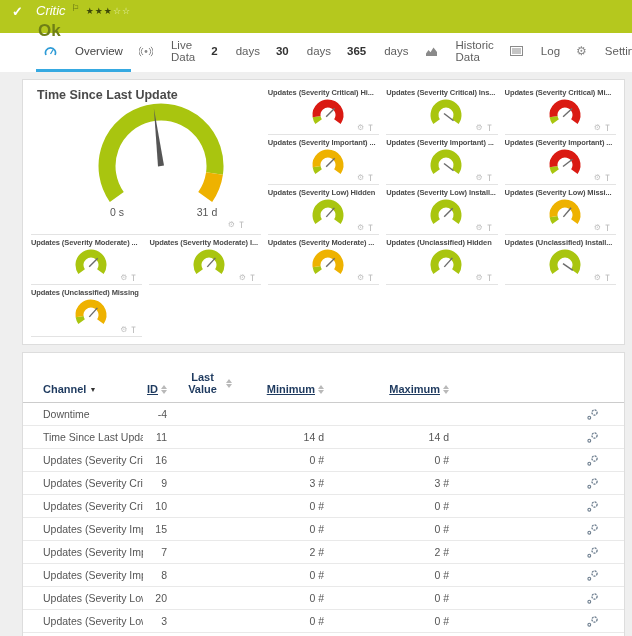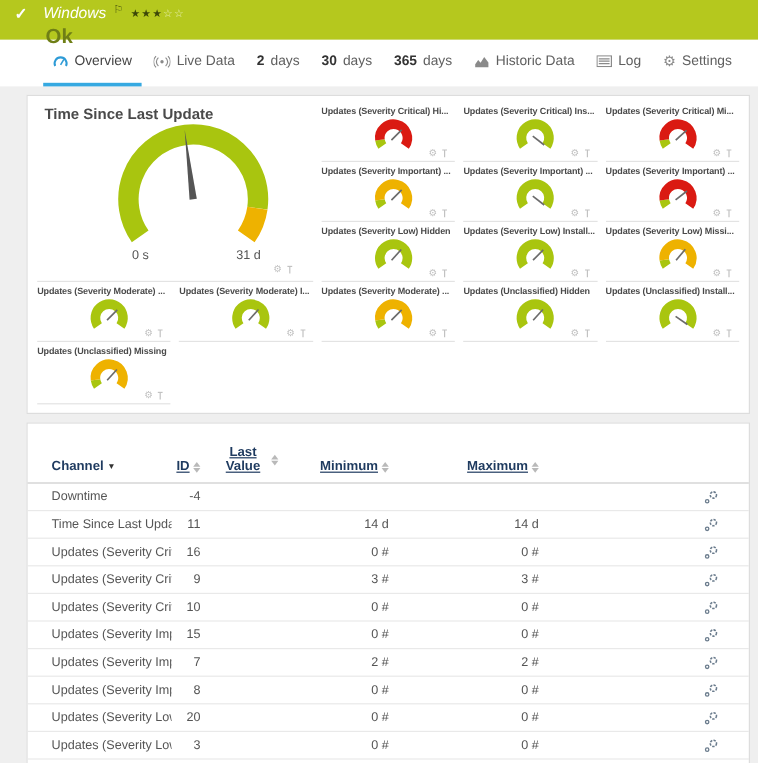--- a/index.html
+++ b/index.html
@@ -13,21 +13,21 @@
   .kind { color:#ffffff; font-style:italic; font-size:13px; }
   .sensor-title { color:#ffffff; font-weight:bold; font-size:13.5px; }
   .flag { color:#4e5a10; font-size:9px; position:relative; top:-4px; }
   .stars { font-size:9px; letter-spacing:1px; position:relative; top:-1px; }
   .stars .full { color:#3c4708; }
   .stars .empty { color:#e6efab; }
   .status-line { color:#6f7f16; font-size:17px; font-weight:bold; margin:1px 0 0 2px; }
 
   
   .tabbar { background:#ffffff; height:39px; display:flex; align-items:stretch; justify-content:space-between; padding:0 14px 0 36px; }
-  .tab { display:flex; align-items:center; gap:5px; padding:2px 8px; color:#5f5f5f; font-size:11.5px; border-bottom:3px solid transparent; cursor:pointer; }
+  .tab { display:flex; align-items:center; gap:18px; padding:2px 8px; color:#5f5f5f; font-size:11.5px; border-bottom:3px solid transparent; cursor:pointer; }
   .tab.active { border-bottom-color:#36a9e1; color:#444; }
   .tab .num { font-weight:bold; color:#333; }
   .tab svg, .tab .gearchar { flex:none; }
   .gearchar { font-size:12px; color:#8a8a8a; line-height:1; }
 
   
   .panel { position:absolute; left:22px; width:603px; background:#ffffff; border:1px solid #dddddd; }
   .panel.gauges { top:79px; height:266px; }
   .panel.channels { top:352px; height:300px; }
 
@@ -43,39 +43,39 @@
   .gcell.big .mini-icons { right:16px; bottom:5px; }
   .glabel { font-size:10.5px; fill:#555555; }
 
   
   .tbl { padding-top:18px; }
   .tr { display:grid; grid-template-columns:100px 24px 80px 77px 125px 1fr 22px; padding:0 25px 0 20px; align-items:center; }
   .tr.head { align-items:end; padding-bottom:7px; border-bottom:1px solid #cccccc; }
   .th { font-size:11px; font-weight:bold; color:#1e3a5f; display:flex; align-items:center; gap:3px; }
   .th.right { justify-content:flex-end;text-decoration:underline; }
   .th.center { justify-content:center; text-align:center; }
-  .th .wrap { width:40px;text-decoration:underline; }
+  .th .wrap { width:40px; }
   .caret { color:#333; font-size:7px; }
   .updown { display:inline-flex; flex-direction:column; gap:1px; }
   .updown i { display:block; width:0; height:0; border-left:3px solid transparent; border-right:3px solid transparent; }
   .updown .u { border-bottom:4px solid #b9b9b9; }
   .updown .d { border-top:4px solid #b9b9b9; }
   .row { height:23px; border-bottom:1px solid #e9e9e9; font-size:10.5px; color:#555555; }
   .cell.rt { text-align:right; }
   .cell.ct { text-align:center; }
   .cell.ch { white-space:nowrap; overflow:hidden; }
   .rowgear { display:flex; justify-content:flex-end; cursor:pointer; }
 </style>
 </head>
 <body>
 
 <div class="topbar">
   <span class="check">✓</span>
   <div class="title-line">
-    <span class="kind">Windows</span>
+    <span class="kind">Critic</span>
     <span class="flag">⚐</span>
     <span class="stars"><span class="full">★★★</span><span class="empty">☆☆</span></span>
   </div>
   <div class="status-line">Ok</div>
 </div>
 
 <div class="tabbar">
   <div class="tab active">
     <svg width="13" height="12" viewBox="0 0 13 12">
         <path d="M2 10 A 5 5 0 1 1 11 10" fill="none" stroke="#2e9bd6" stroke-width="1.7"></path>

